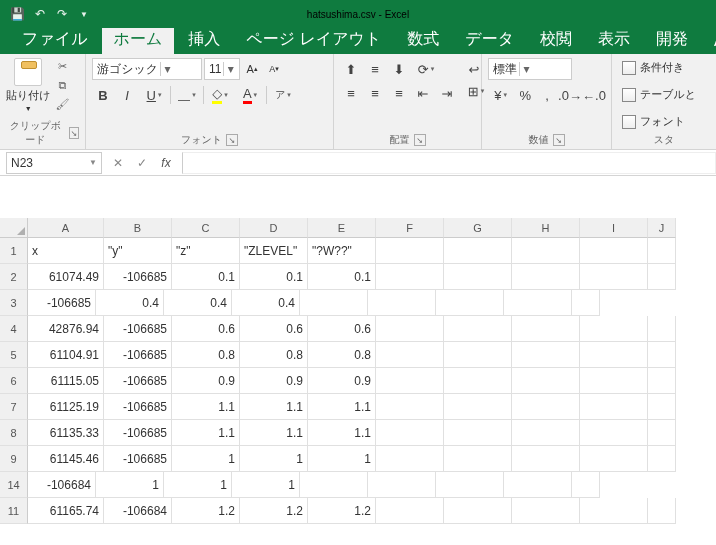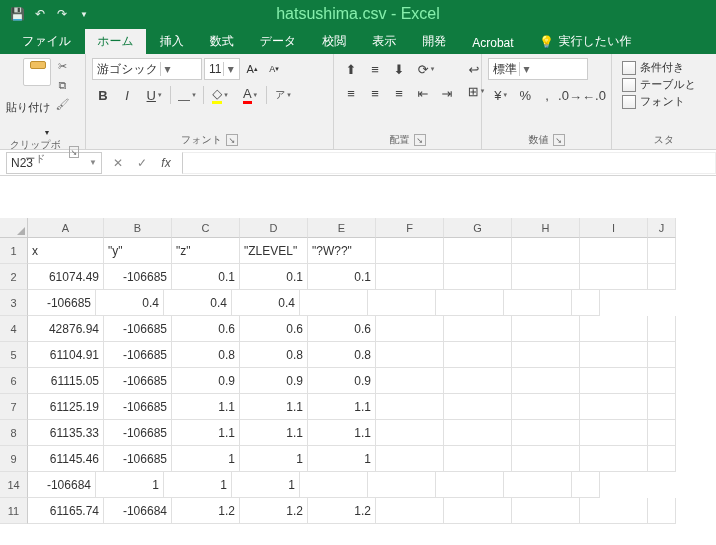--- a/index.html
+++ b/index.html
@@ -1,48 +1,48 @@
 <!DOCTYPE html>
 <html><head>
 <meta charset="utf-8">
 <style>
 *{box-sizing:border-box;margin:0;padding:0;font-family:"Segoe UI","Yu Gothic UI",sans-serif}
 body{width:716px;height:545px;overflow:hidden;background:#fff;font-size:12px;color:#333}
 .titlebar{height:28px;background:#0f7b3f;display:flex;align-items:center;color:#fff;position:relative}
 .qat{display:flex;align-items:center;gap:6px;padding-left:10px}
 .qat .ic{width:16px;height:16px;display:flex;align-items:center;justify-content:center;color:#fff;opacity:0.9}
-.title-center{position:absolute;left:50%;transform:translateX(-50%);font-size:16px;white-space:nowrap;color:#86efac}
+.title-center{position:absolute;left:50%;transform:translateX(-50%);font-size:10px;white-space:nowrap;color:#000000}
 .tabbar{height:26px;background:#0f7b3f;display:flex;align-items:flex-end;padding-left:10px;gap:2px}
-.tab{padding:4px 12px;color:#fff;font-size:12px;cursor:pointer;white-space:nowrap}
+.tab{padding:4px 12px;color:#fff;font-size:16px;cursor:pointer;white-space:nowrap}
 .tab.active{background:#f1f1f1;color:#0f7b3f}
 .tab.tell{display:flex;align-items:center;gap:4px}
 .ribbon{height:96px;background:#f1f1f1;border-bottom:1px solid #d4d4d4;display:flex}
 .group{border-right:1px solid #d4d4d4;display:flex;flex-direction:column;padding:4px 6px 2px 6px;position:relative}
 .group-label{font-size:10px;color:#666;text-align:center;margin-top:auto;padding-top:2px;display:flex;justify-content:center;align-items:center;gap:4px}
 .dlaunch{width:12px;height:12px;border:1px solid #aaa;font-size:8px;display:flex;align-items:center;justify-content:center;color:#666}
-.clip-main{display:flex;flex-direction:column;align-items:flex-end;gap:14px}
+.clip-main{display:flex;flex-direction:column;align-items:center;gap:2px}
 .paste-ic{width:28px;height:28px;background:#fff;border:1px solid #ccc;border-radius:2px;position:relative}
 .paste-ic::after{content:"";position:absolute;top:2px;left:6px;width:14px;height:6px;background:#f0c060;border:1px solid #c09030;border-radius:2px}
 .clip-side{display:flex;flex-direction:column;gap:3px;margin-left:4px}
 .sm-ic{width:16px;height:16px;display:flex;align-items:center;justify-content:center;color:#666;font-size:11px}
 .font-top{display:flex;align-items:center;gap:2px}
 .combo{border:1px solid #ccc;background:#fff;height:22px;display:flex;align-items:center;padding:0 4px;font-size:12px}
 .combo-name{width:110px}
 .combo-size{width:36px;justify-content:center}
 .dd{width:12px;text-align:center;color:#666;border-left:1px solid #ccc;margin-left:2px;padding-left:2px}
 .fs-btn{width:20px;height:22px;border:1px solid transparent;display:flex;align-items:center;justify-content:center;font-size:11px;position:relative}
 .font-bot{display:flex;align-items:center;gap:2px;margin-top:4px}
 .btn{width:22px;height:22px;display:flex;align-items:center;justify-content:center;font-size:13px;color:#444}
 .btn.split{width:28px}
 .btn .arr{font-size:7px;color:#666;margin-left:2px}
 .align-grid{display:grid;grid-template-columns:repeat(5,22px);grid-template-rows:22px 22px;gap:2px}
 .num-top{display:flex;align-items:center;gap:2px}
-.combo-num{width:100px}
+.combo-num{width:84px}
 .num-bot{display:flex;gap:2px;margin-top:4px}
-.styles-col{display:flex;flex-direction:column;gap:2px;font-size:11px;color:#333;padding:2px 4px}
+.styles-col{display:flex;flex-direction:column;gap:12px;font-size:11px;color:#333;padding:2px 4px}
 .styles-col .row{display:flex;align-items:center;gap:4px;white-space:nowrap}
 .sty-ic{width:14px;height:14px;border:1px solid #888;background:linear-gradient(#fff,#eee)}
 .formula-bar{height:26px;border-bottom:1px solid #d4d4d4;display:flex;align-items:center;background:#fff}
 .namebox{width:96px;height:22px;border:1px solid #ccc;margin:0 0 0 6px;display:flex;align-items:center;padding:0 4px;font-size:12px;justify-content:space-between}
 .fb-btns{display:flex;gap:4px;margin:0 6px;align-items:center;color:#888}
 .fb-btns span{width:20px;text-align:center}
 .fx{font-style:italic;color:#555}
 .fb-input{flex:1;height:22px;border:1px solid #eee;border-left:1px solid #ccc;padding:0 6px}
 .spacer{height:42px;background:#fff}
 .sheet{display:flex}
@@ -68,20 +68,21 @@
     <span class="ic">↷</span>
     <span class="ic" style="font-size:8px">▼</span>
   </div>
   <div class="title-center">hatsushima.csv - Excel</div>
 </div>
 
 <div class="tabbar">
   <div class="tab">ファイル</div>
   <div class="tab active">ホーム</div>
   <div class="tab">挿入</div>
+  <div class="tab">ページ レイアウト</div>
   <div class="tab">数式</div>
   <div class="tab">データ</div>
   <div class="tab">校閲</div>
   <div class="tab">表示</div>
   <div class="tab">開発</div>
   <div class="tab">Acrobat</div>
   <div class="tab tell">
       <span>💡</span>
       <span>実行したい作</span>
     </div>

